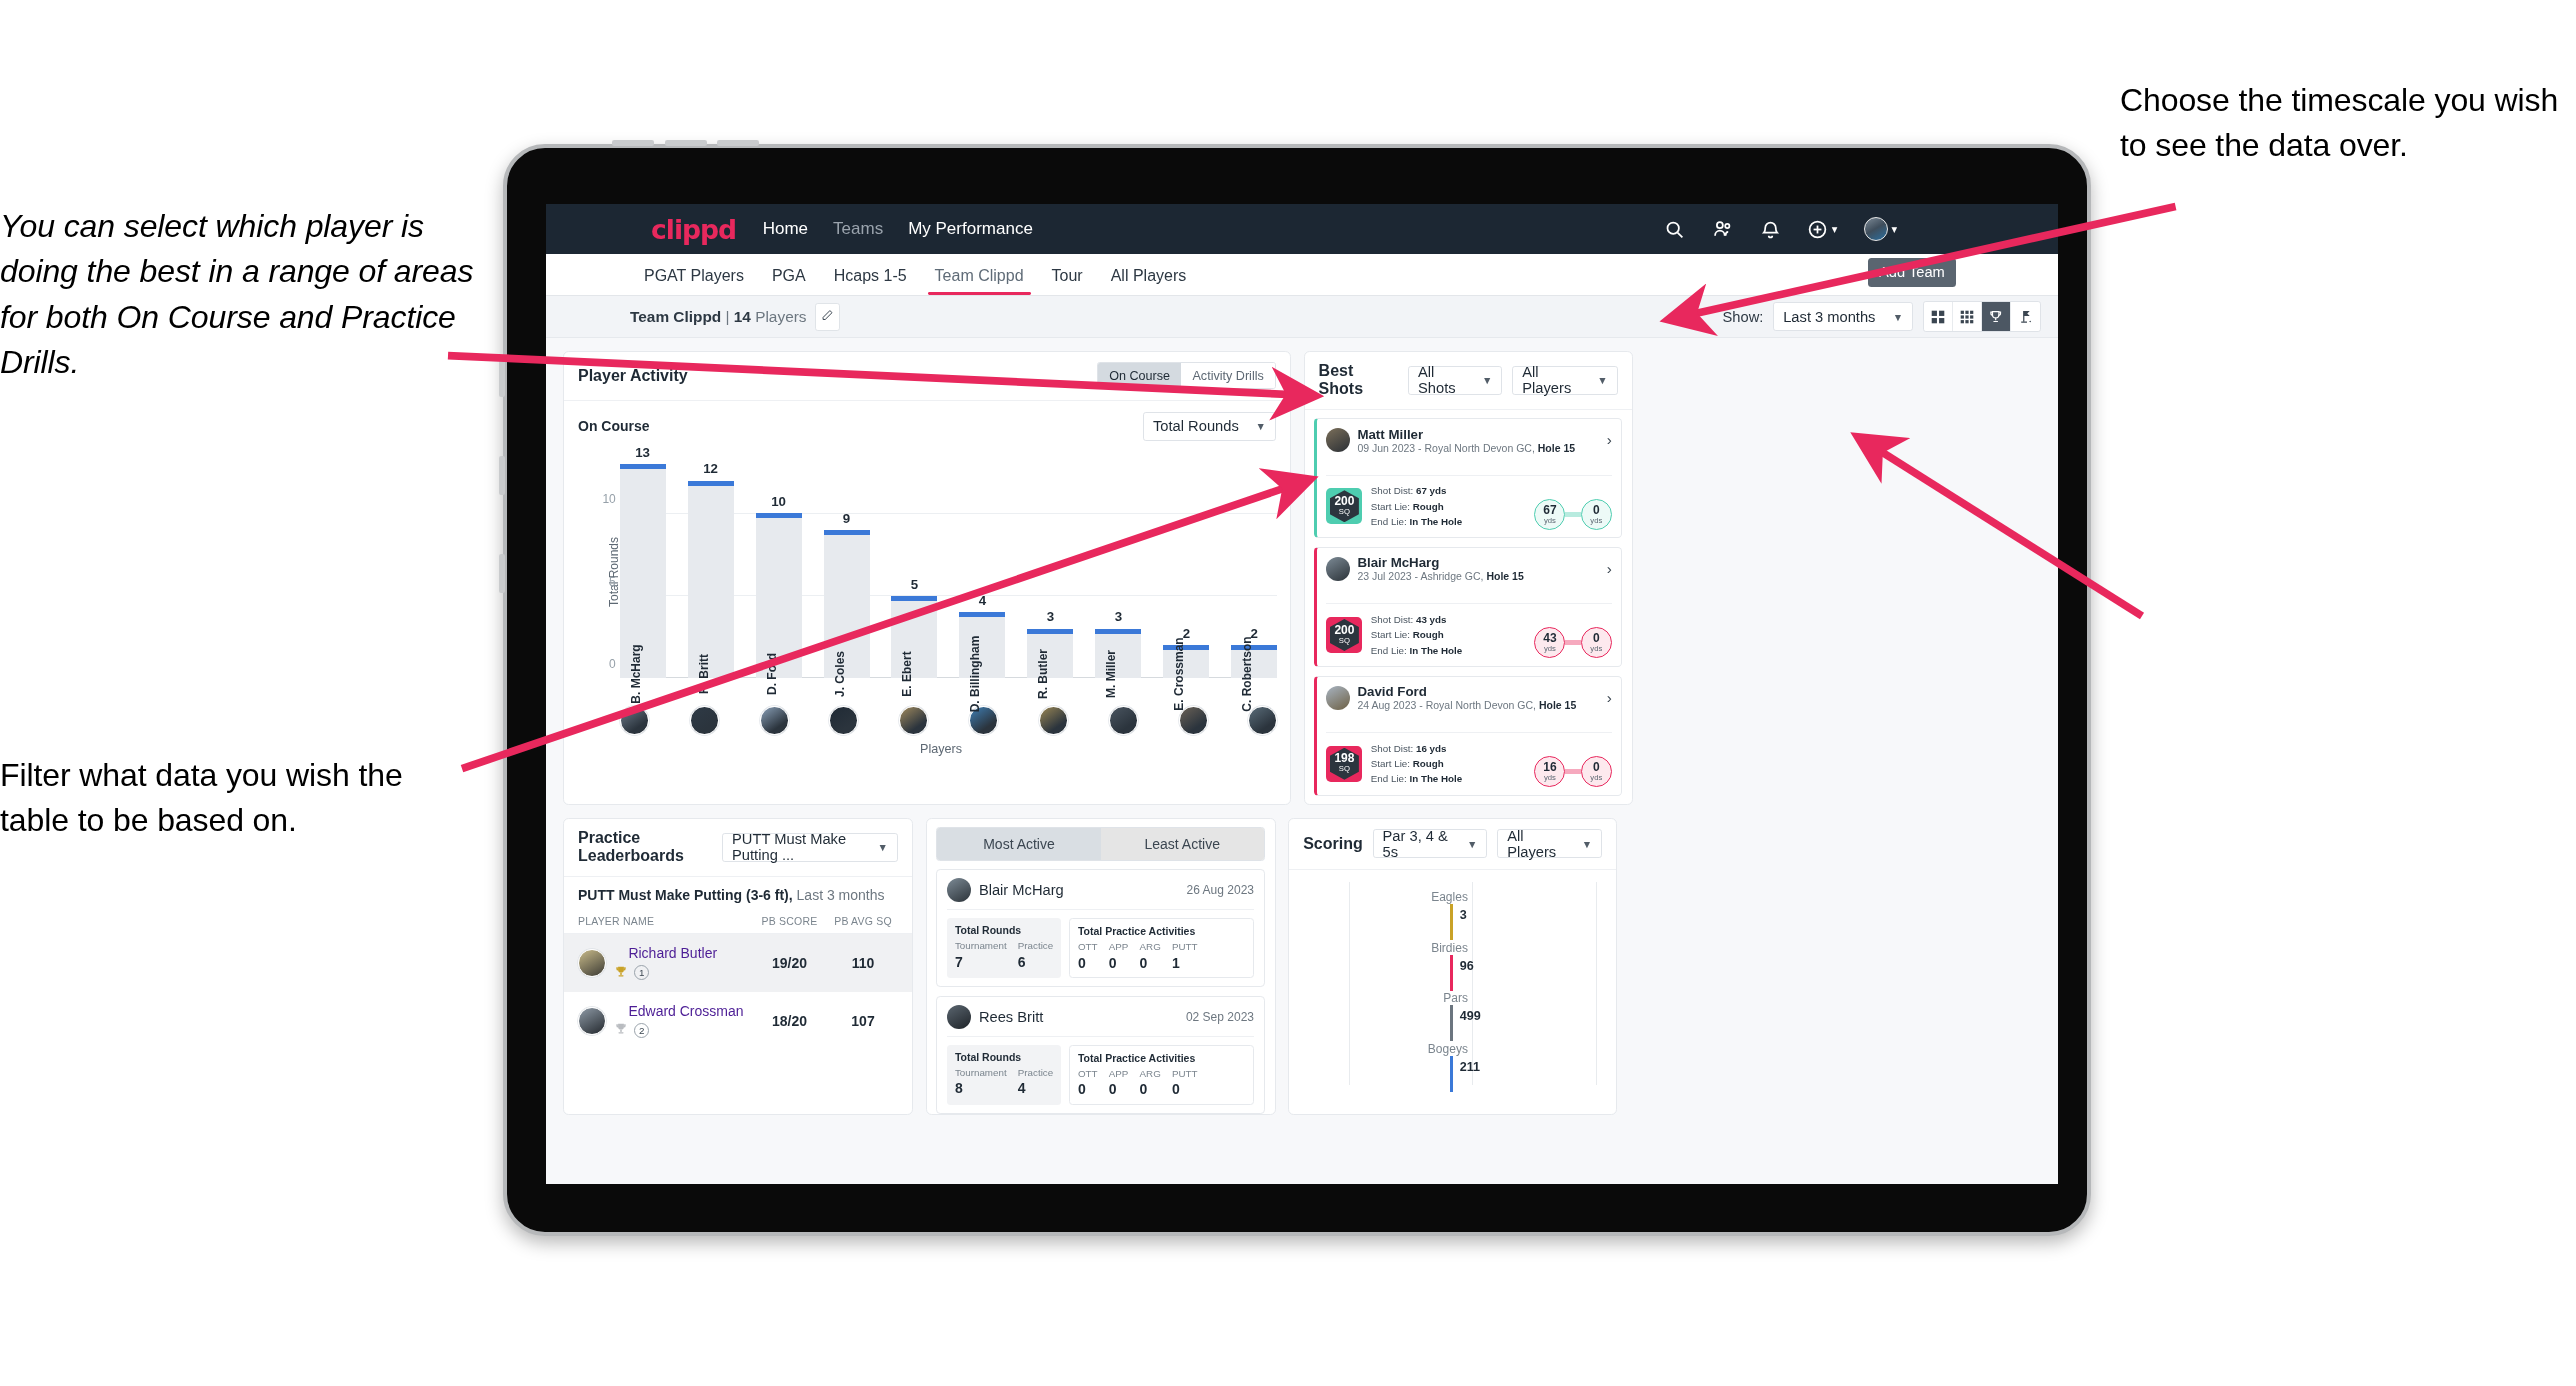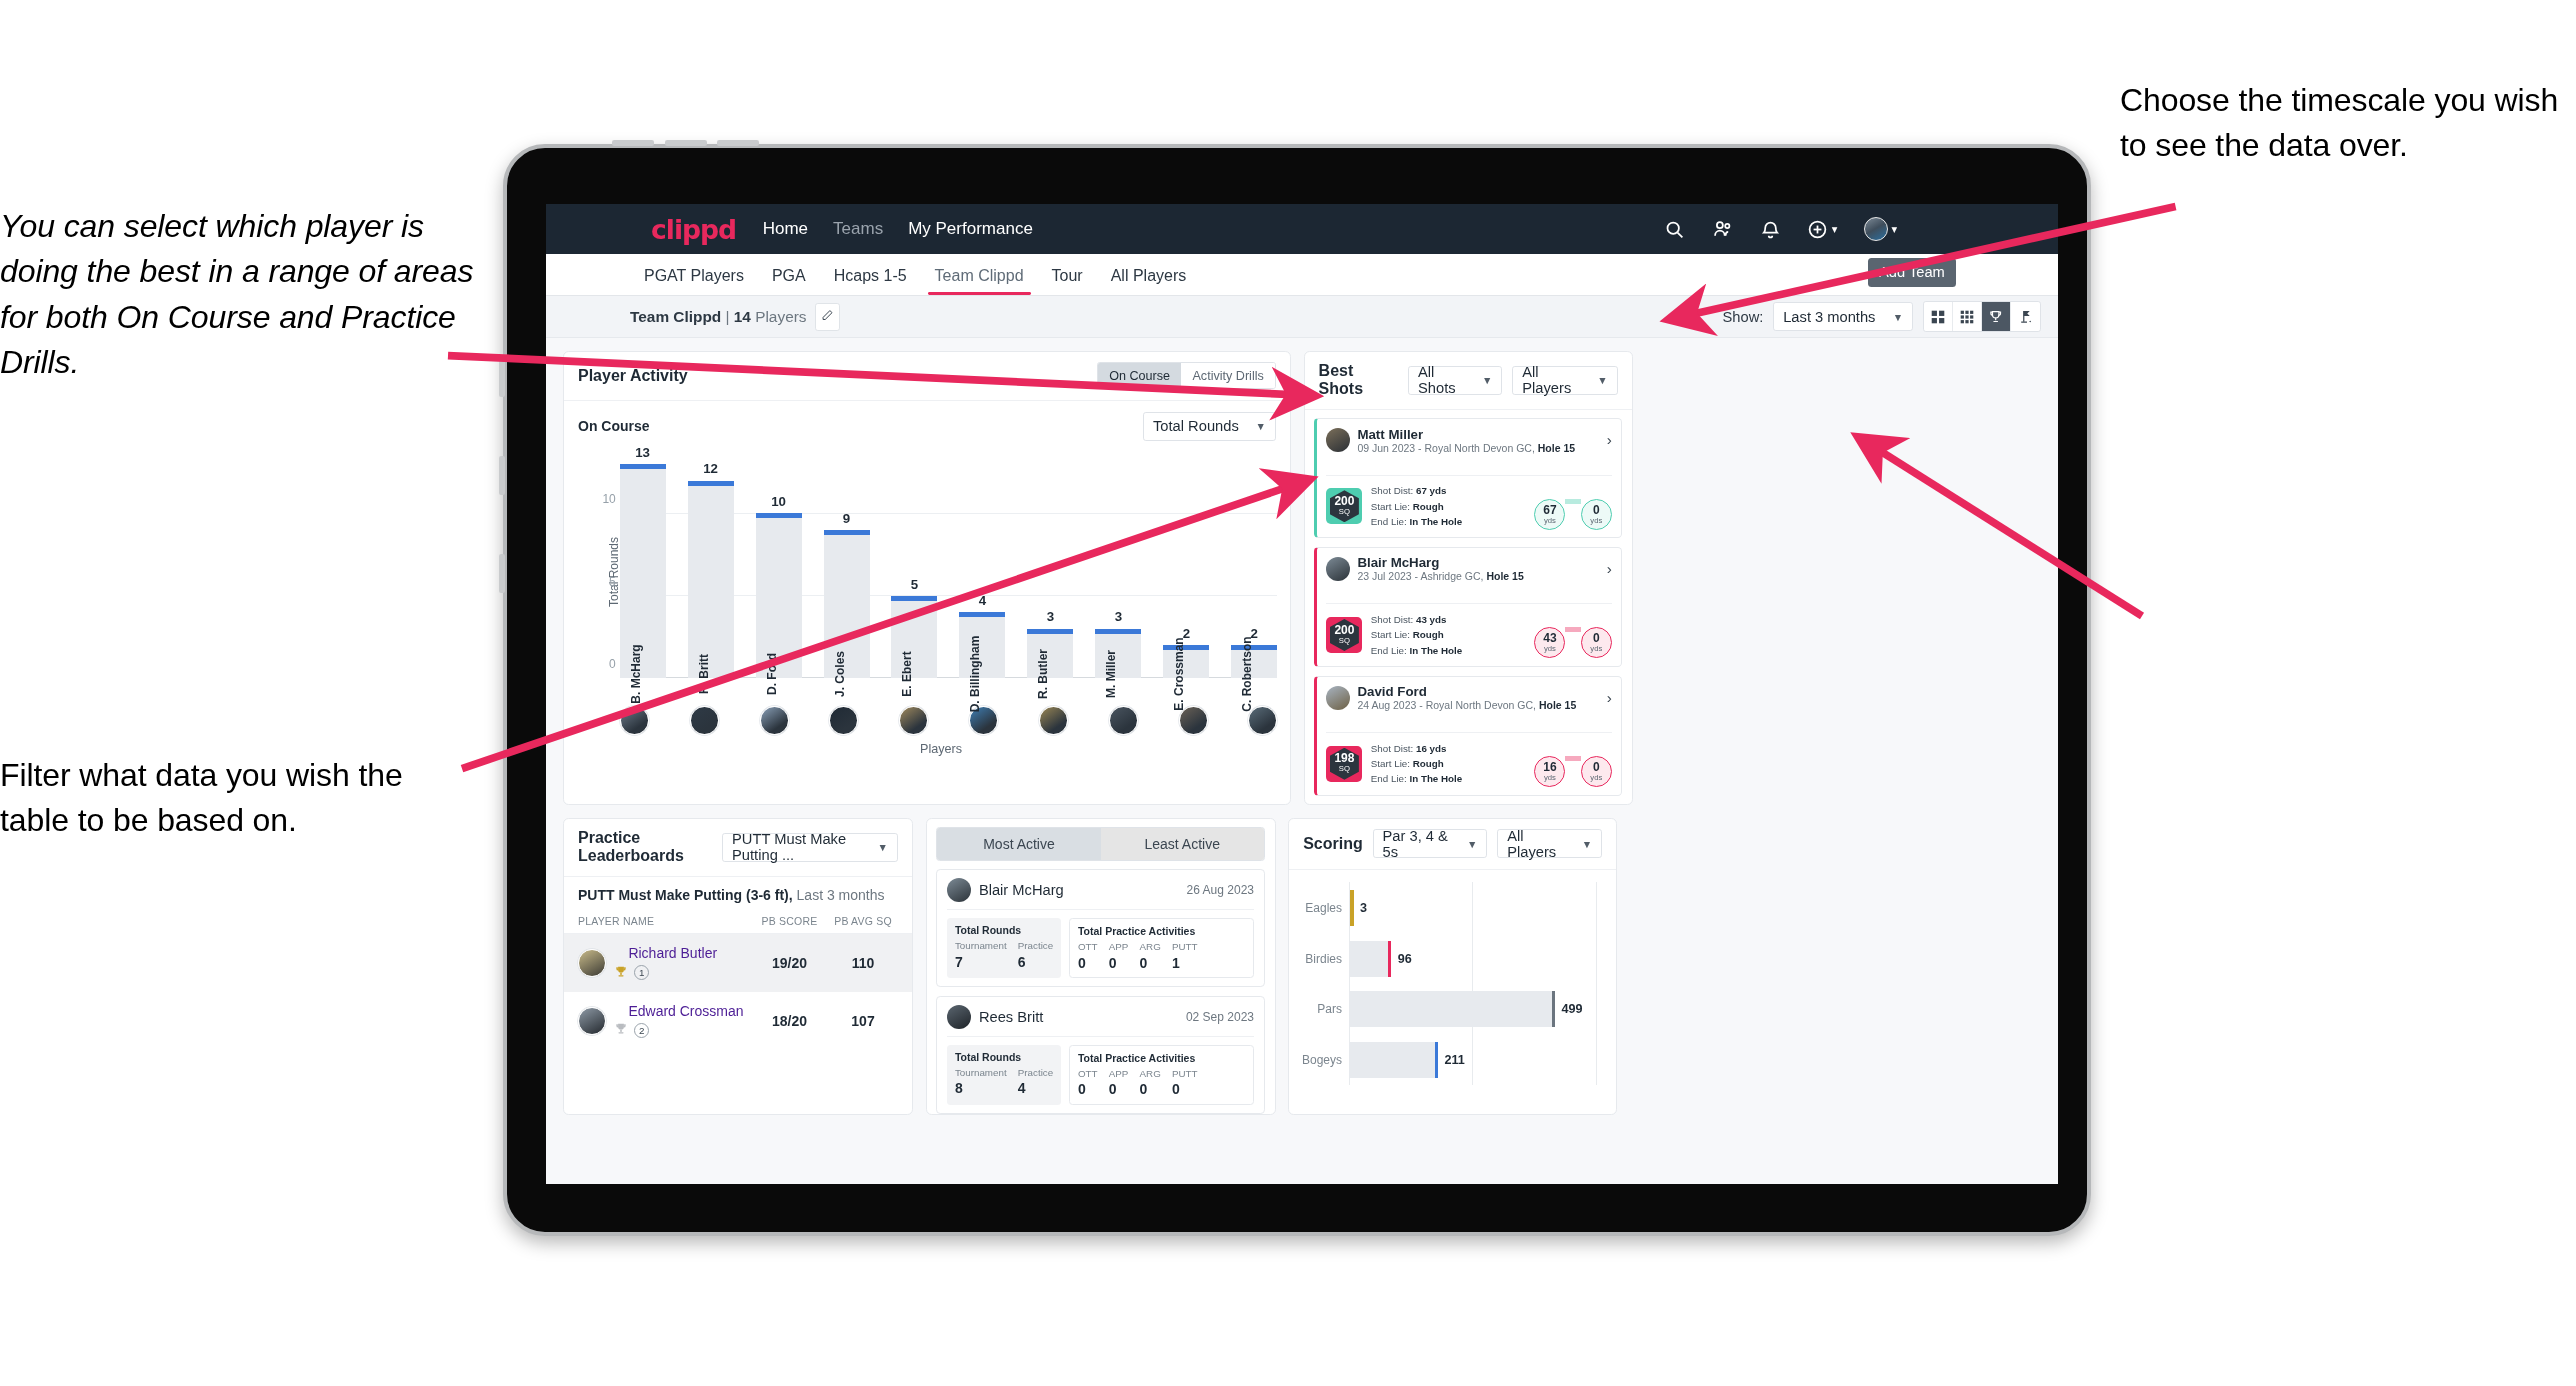--- a/index.html
+++ b/index.html
@@ -197,21 +197,21 @@
   .sqbadge { width:36px; height:36px; border-radius:4.9px; display:flex; align-items:center; justify-content:center; flex:none; }
   .hexa {
     width:29px; height:32px; background:#2c353e; color:#fff;
     display:flex; flex-direction:column; align-items:center; justify-content:center;
     clip-path: polygon(50% 0%, 100% 25%, 100% 75%, 50% 100%, 0% 75%, 0% 25%);
   }
   .hexa .n { font-size:12px; font-weight:700; line-height:1; }
   .hexa .u { font-size:7.7px; line-height:1.4; }
   .shot-lines { font-size:9.8px; color:#4b5661; line-height:1.55; }
   .shot-lines b { color:#1f2a35; }
-  .dumbbell { margin-left:auto; display:flex; align-items:flex-start;margin-top:16px; }
+  .dumbbell { margin-left:auto; display:flex; align-items:center;margin-top:16px; }
   .dbc {
     width:31px; height:31px; border-radius:50%; border:1.4px solid;
     display:flex; flex-direction:column; align-items:center; justify-content:center;
   }
   .dbc .n { font-size:12px; font-weight:700; color:#1f2a35; line-height:1; }
   .dbc .u { font-size:7.7px; color:#5d6873; }
   .dbbar { width:15.4px; height:4.9px; }
 
   
   #card-prac { width: 350px; }
@@ -253,21 +253,21 @@
   .mini-cols { display:flex; gap:11.2px; }
   .mini-col .k { font-size:9.8px; color:#7b858e; }
   .mini-col .v { font-size:14px; color:#1f2a35; font-weight:600; margin-top:2.8px; }
 
   
   #card-score { width: 329px; }
   .sc-plot { position:relative; height: 203px; margin: 12.6px 15.4px 0 9.8px; }
   .sc-grid { position:absolute; left:50px; right:0; top:0; bottom:0; }
   .sc-vline { position:absolute; top:0; bottom:0; width:0.7px; background:#e8ebee; }
   .sc-rows { position:absolute; left:0; right:0; top:0; bottom:0; display:flex; flex-direction:column; justify-content:space-around; }
-  .sc-row { display:flex; align-items:center; height:36px; }
+  .sc-row { display:flex; align-items:center; height:36px;flex-direction:column; }
   .sc-lab { width:50px; text-align:right; padding-right:7px; font-size:12px; color:#7b858e; }
   .sc-barwrap { flex:1; position:relative; height:36px; }
   .sc-bar { position:absolute; left:0; top:0; height:36px; background:#e7eaee; }
   .sc-tip { position:absolute; top:0; width:3.5px; height:36px; }
   .sc-val { position:absolute; top:50%; transform:translateY(-50%); font-size:12.6px; font-weight:700; color:#1f2a35; }
 </style>
 </head>
 <body>
 
 <div class="stage">

